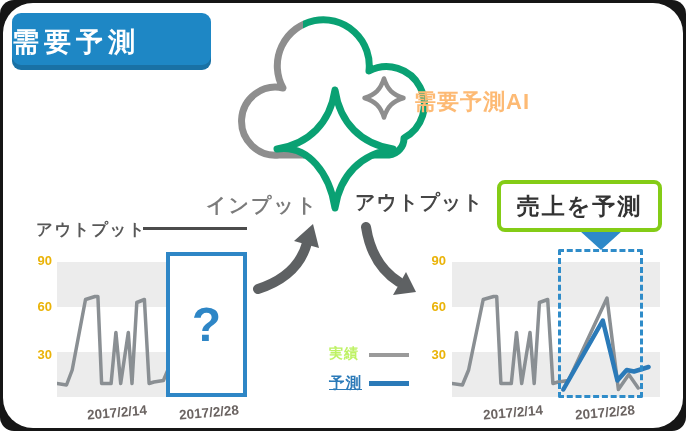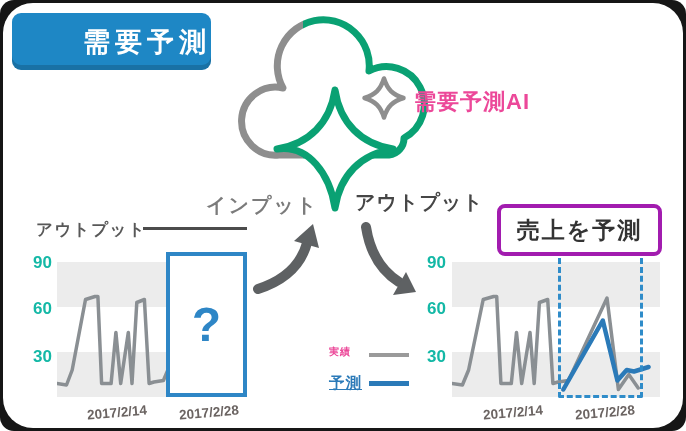--- a/index.html
+++ b/index.html
@@ -4,58 +4,58 @@
 <style>
   html,body{margin:0;padding:0;background:#fff;}
   .canvas{position:relative;width:686px;height:431px;background:#161616;border-radius:14px;overflow:hidden;
           font-family:"Liberation Sans","DejaVu Sans",sans-serif;}
   .card{position:absolute;inset:3px;background:#ffffff;border-radius:30px;}
   .abs{position:absolute;}
 
   .badge{left:12px;top:13px;width:199px;height:57px;background:#1e87c5;border-radius:9px;
          box-shadow:inset 0 -5px 0 rgba(0,0,0,.16);
          color:#fff;font-weight:bold;font-size:27px;letter-spacing:5px;
-         display:flex;align-items:center;justify-content:flex-end;}
+         display:flex;align-items:center;justify-content:flex-start;}
 
-  .ai-label{left:414px;top:87px;font-size:22px;font-weight:bold;color:#ec4899;letter-spacing:1px;}
+  .ai-label{left:414px;top:87px;font-size:22px;font-weight:bold;color:#fdba74;letter-spacing:1px;}
 
   .halo{text-shadow:-2px -2px 0 #fff,2px -2px 0 #fff,-2px 2px 0 #fff,2px 2px 0 #fff,
         0 -2px 0 #fff,0 2px 0 #fff,-2px 0 0 #fff,2px 0 0 #fff;}
   .input-label{left:206px;top:192px;font-size:20px;font-weight:bold;color:#7b7b7b;letter-spacing:2px;}
   .output-label{left:355px;top:189px;font-size:20px;font-weight:bold;color:#464646;letter-spacing:1px;}
 
   .prop-title{left:36px;top:219px;font-size:16.5px;font-weight:bold;color:#585858;letter-spacing:1.5px;}
   .prop-line{left:143px;top:227px;width:104px;height:3px;background:#4c4c4c;}
 
   .chart-svg{display:block;}
   #chart-left{left:57px;top:262px;}
   #chart-right{left:452px;top:262px;}
 
-  .ytick{width:26px;text-align:right;font-size:17px;font-weight:bold;color:#14b8a6;}
+  .ytick{width:26px;text-align:right;font-size:13px;font-weight:bold;color:#eab308;}
   .yl0{left:26px;top:253px;} .yl1{left:26px;top:299px;} .yl2{left:26px;top:347px;}
   .yr0{left:420px;top:253px;} .yr1{left:420px;top:299px;} .yr2{left:420px;top:347px;}
 
   .xdate{width:84px;text-align:center;font-size:13.5px;font-weight:bold;color:#6b6462;
          transform:rotate(-5deg);}
   .xd-l0{left:75px;top:405px;} .xd-l1{left:167px;top:405px;}
   .xd-r0{left:471px;top:405px;} .xd-r1{left:563px;top:405px;}
 
   .qbox{left:166px;top:252px;width:73px;height:137px;background:#fff;border:4px solid #2e86c6;
         display:flex;align-items:center;justify-content:center;
         font-size:48px;font-weight:bold;color:#2e86c6;z-index:3;}
 
   .dashed-box{left:558px;top:249px;width:79px;height:143px;border:3px dashed #2f8cc9;border-radius:2px;z-index:2;}
 
-  .callout{left:497px;top:180px;width:157px;height:44px;background:#fff;border:4px solid #a21caf;border-radius:8px;
+  .callout{left:497px;top:180px;width:157px;height:44px;background:#fff;border:4px solid #84cc16;border-radius:8px;
            display:flex;align-items:center;justify-content:center;
-           font-size:23px;font-weight:bold;color:#333;letter-spacing:2px;z-index:5;margin-top:24px;}
+           font-size:23px;font-weight:bold;color:#333;letter-spacing:2px;z-index:5;}
   .callout-tri{left:580px;top:231px;width:0;height:0;border-left:21px solid transparent;
                border-right:21px solid transparent;border-top:19px solid #2e89c8;z-index:4;}
 
-  .legend-actual-label{left:329px;top:345px;font-size:10px;font-weight:bold;color:#ec4899;letter-spacing:1px;}
+  .legend-actual-label{left:329px;top:345px;font-size:14px;font-weight:bold;color:#bef264;letter-spacing:1px;}
   .legend-actual-line{left:369px;top:353px;width:40px;height:3.5px;background:#9a9a9a;}
   .legend-forecast-label{left:329px;top:373px;font-size:15.5px;font-weight:bold;color:#2b7ab8;letter-spacing:1px;text-decoration:underline;}
   .legend-forecast-line{left:369px;top:381px;width:40px;height:4.5px;background:#2b7ab8;}
 
   .overlay-svg{left:0;top:0;pointer-events:none;z-index:1;}
 </style>
 </head>
 <body>
 
 <div class="canvas">

